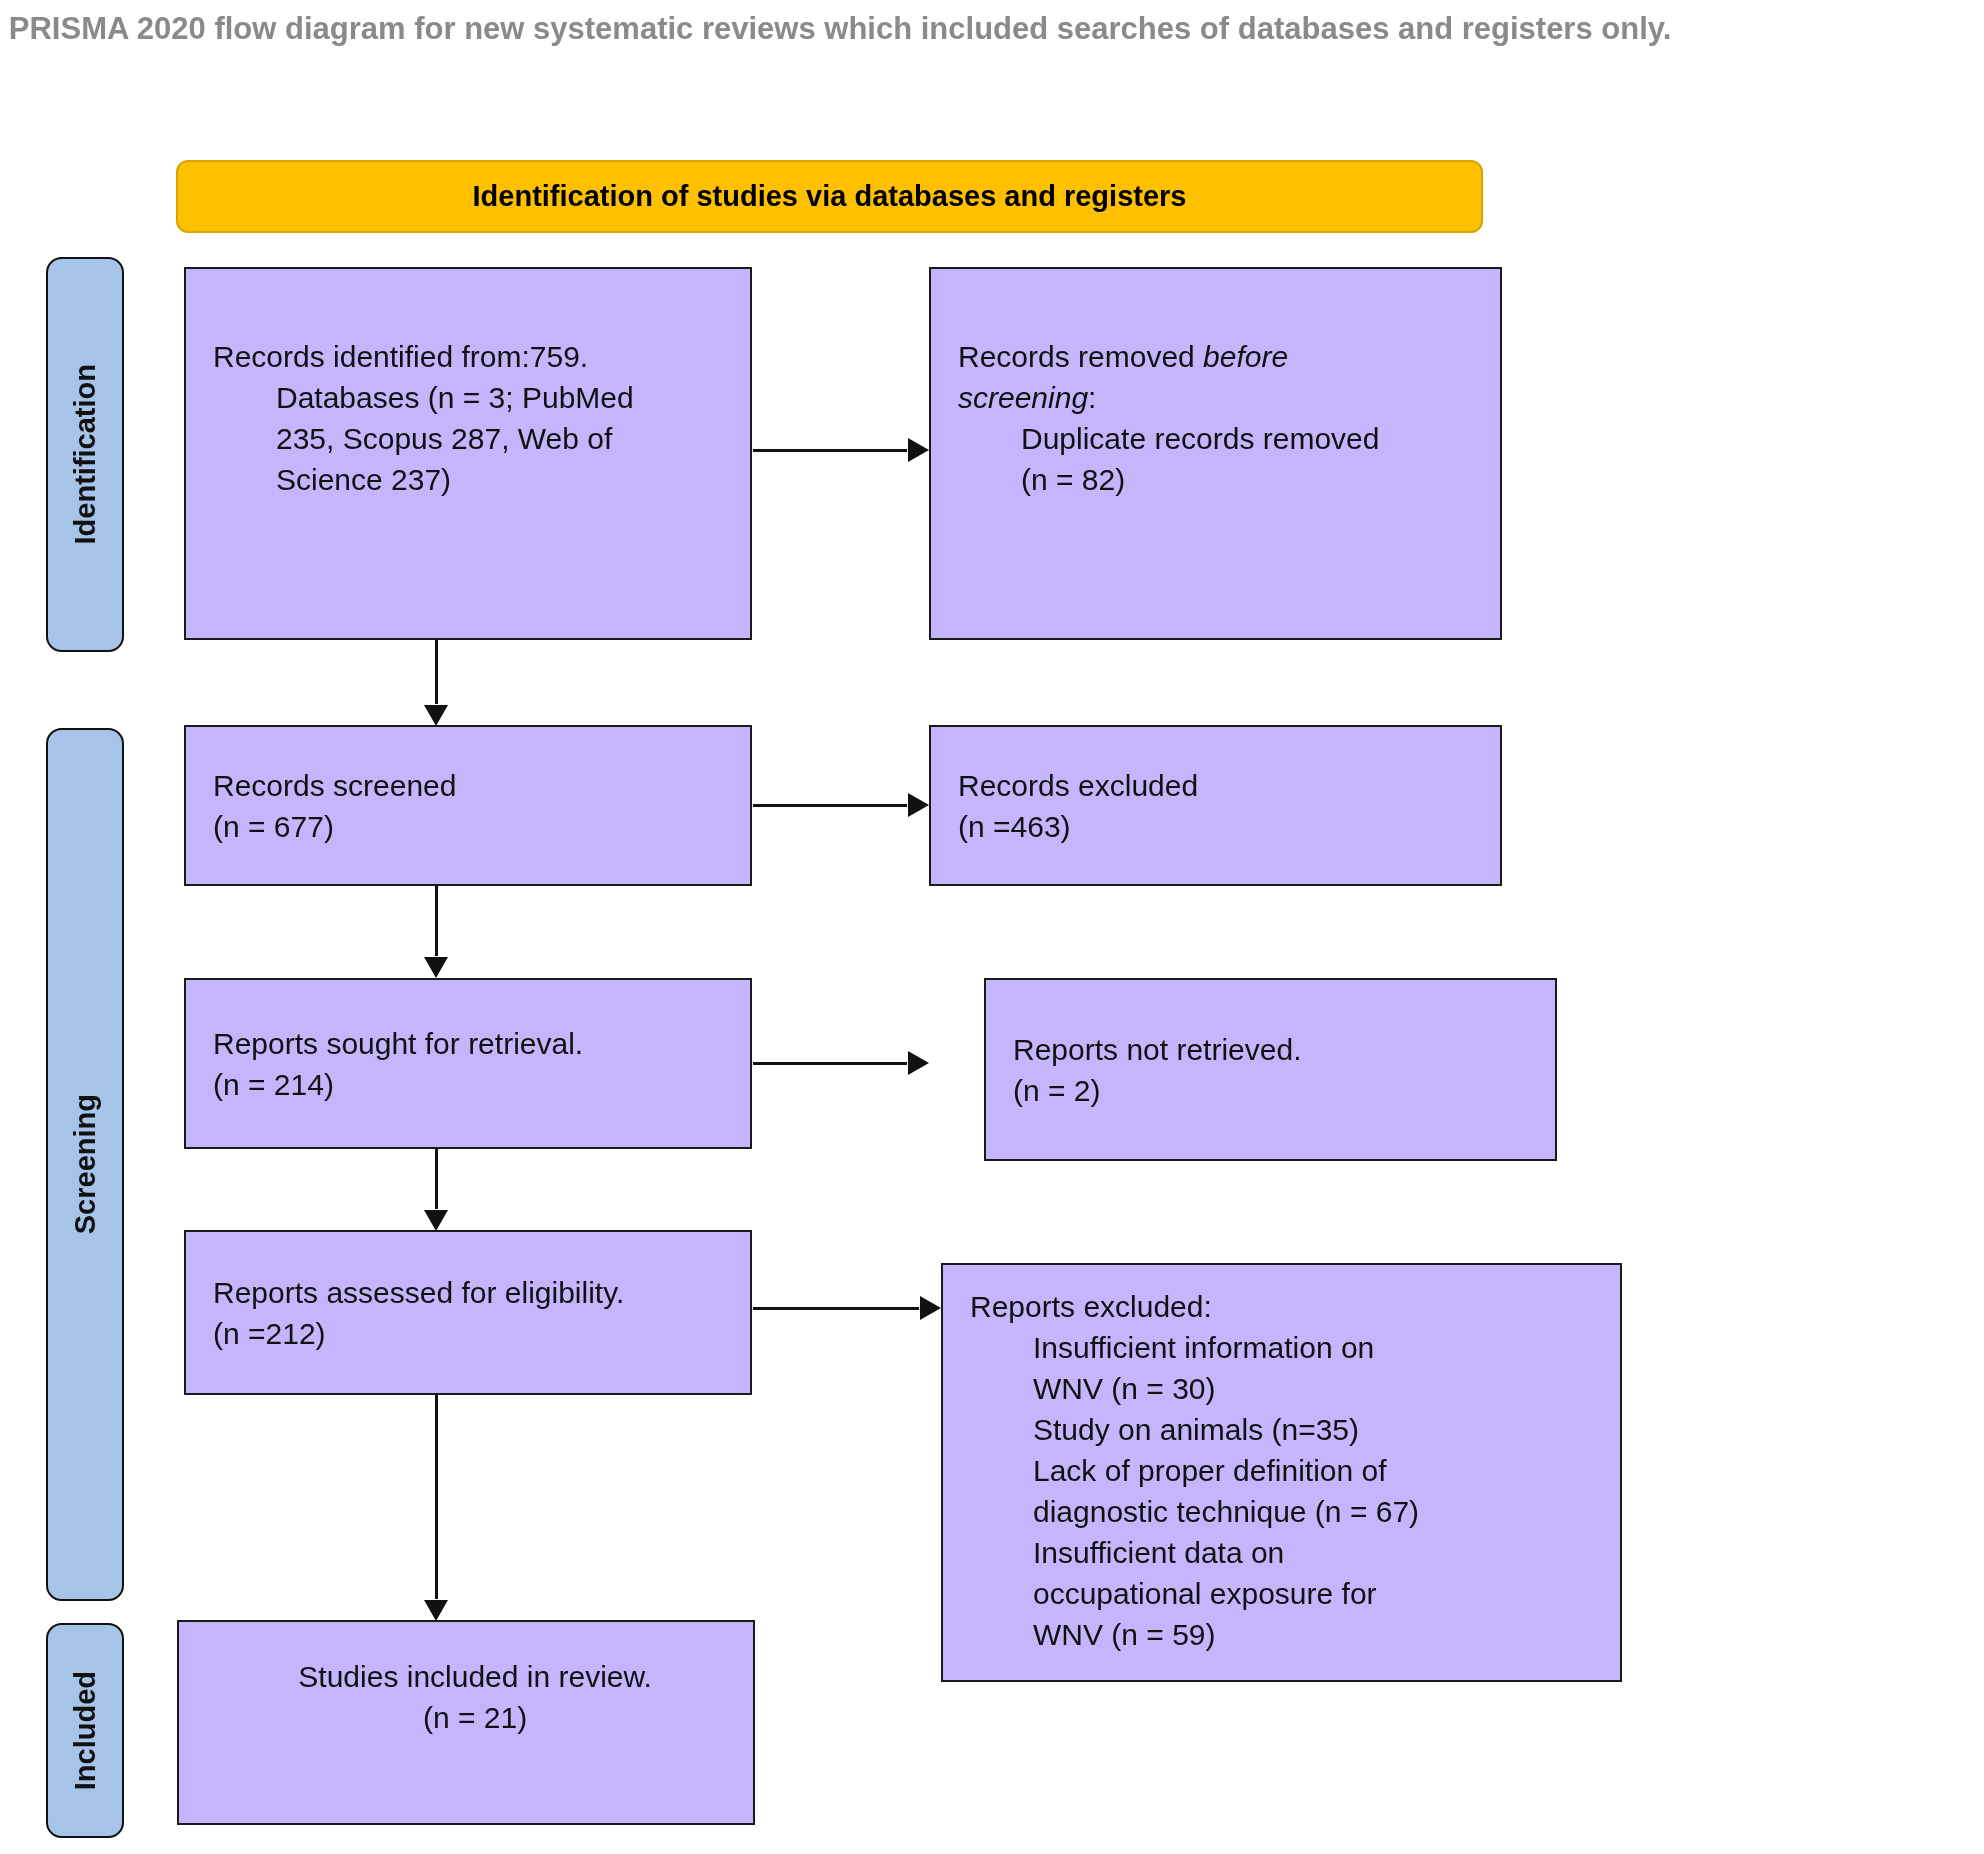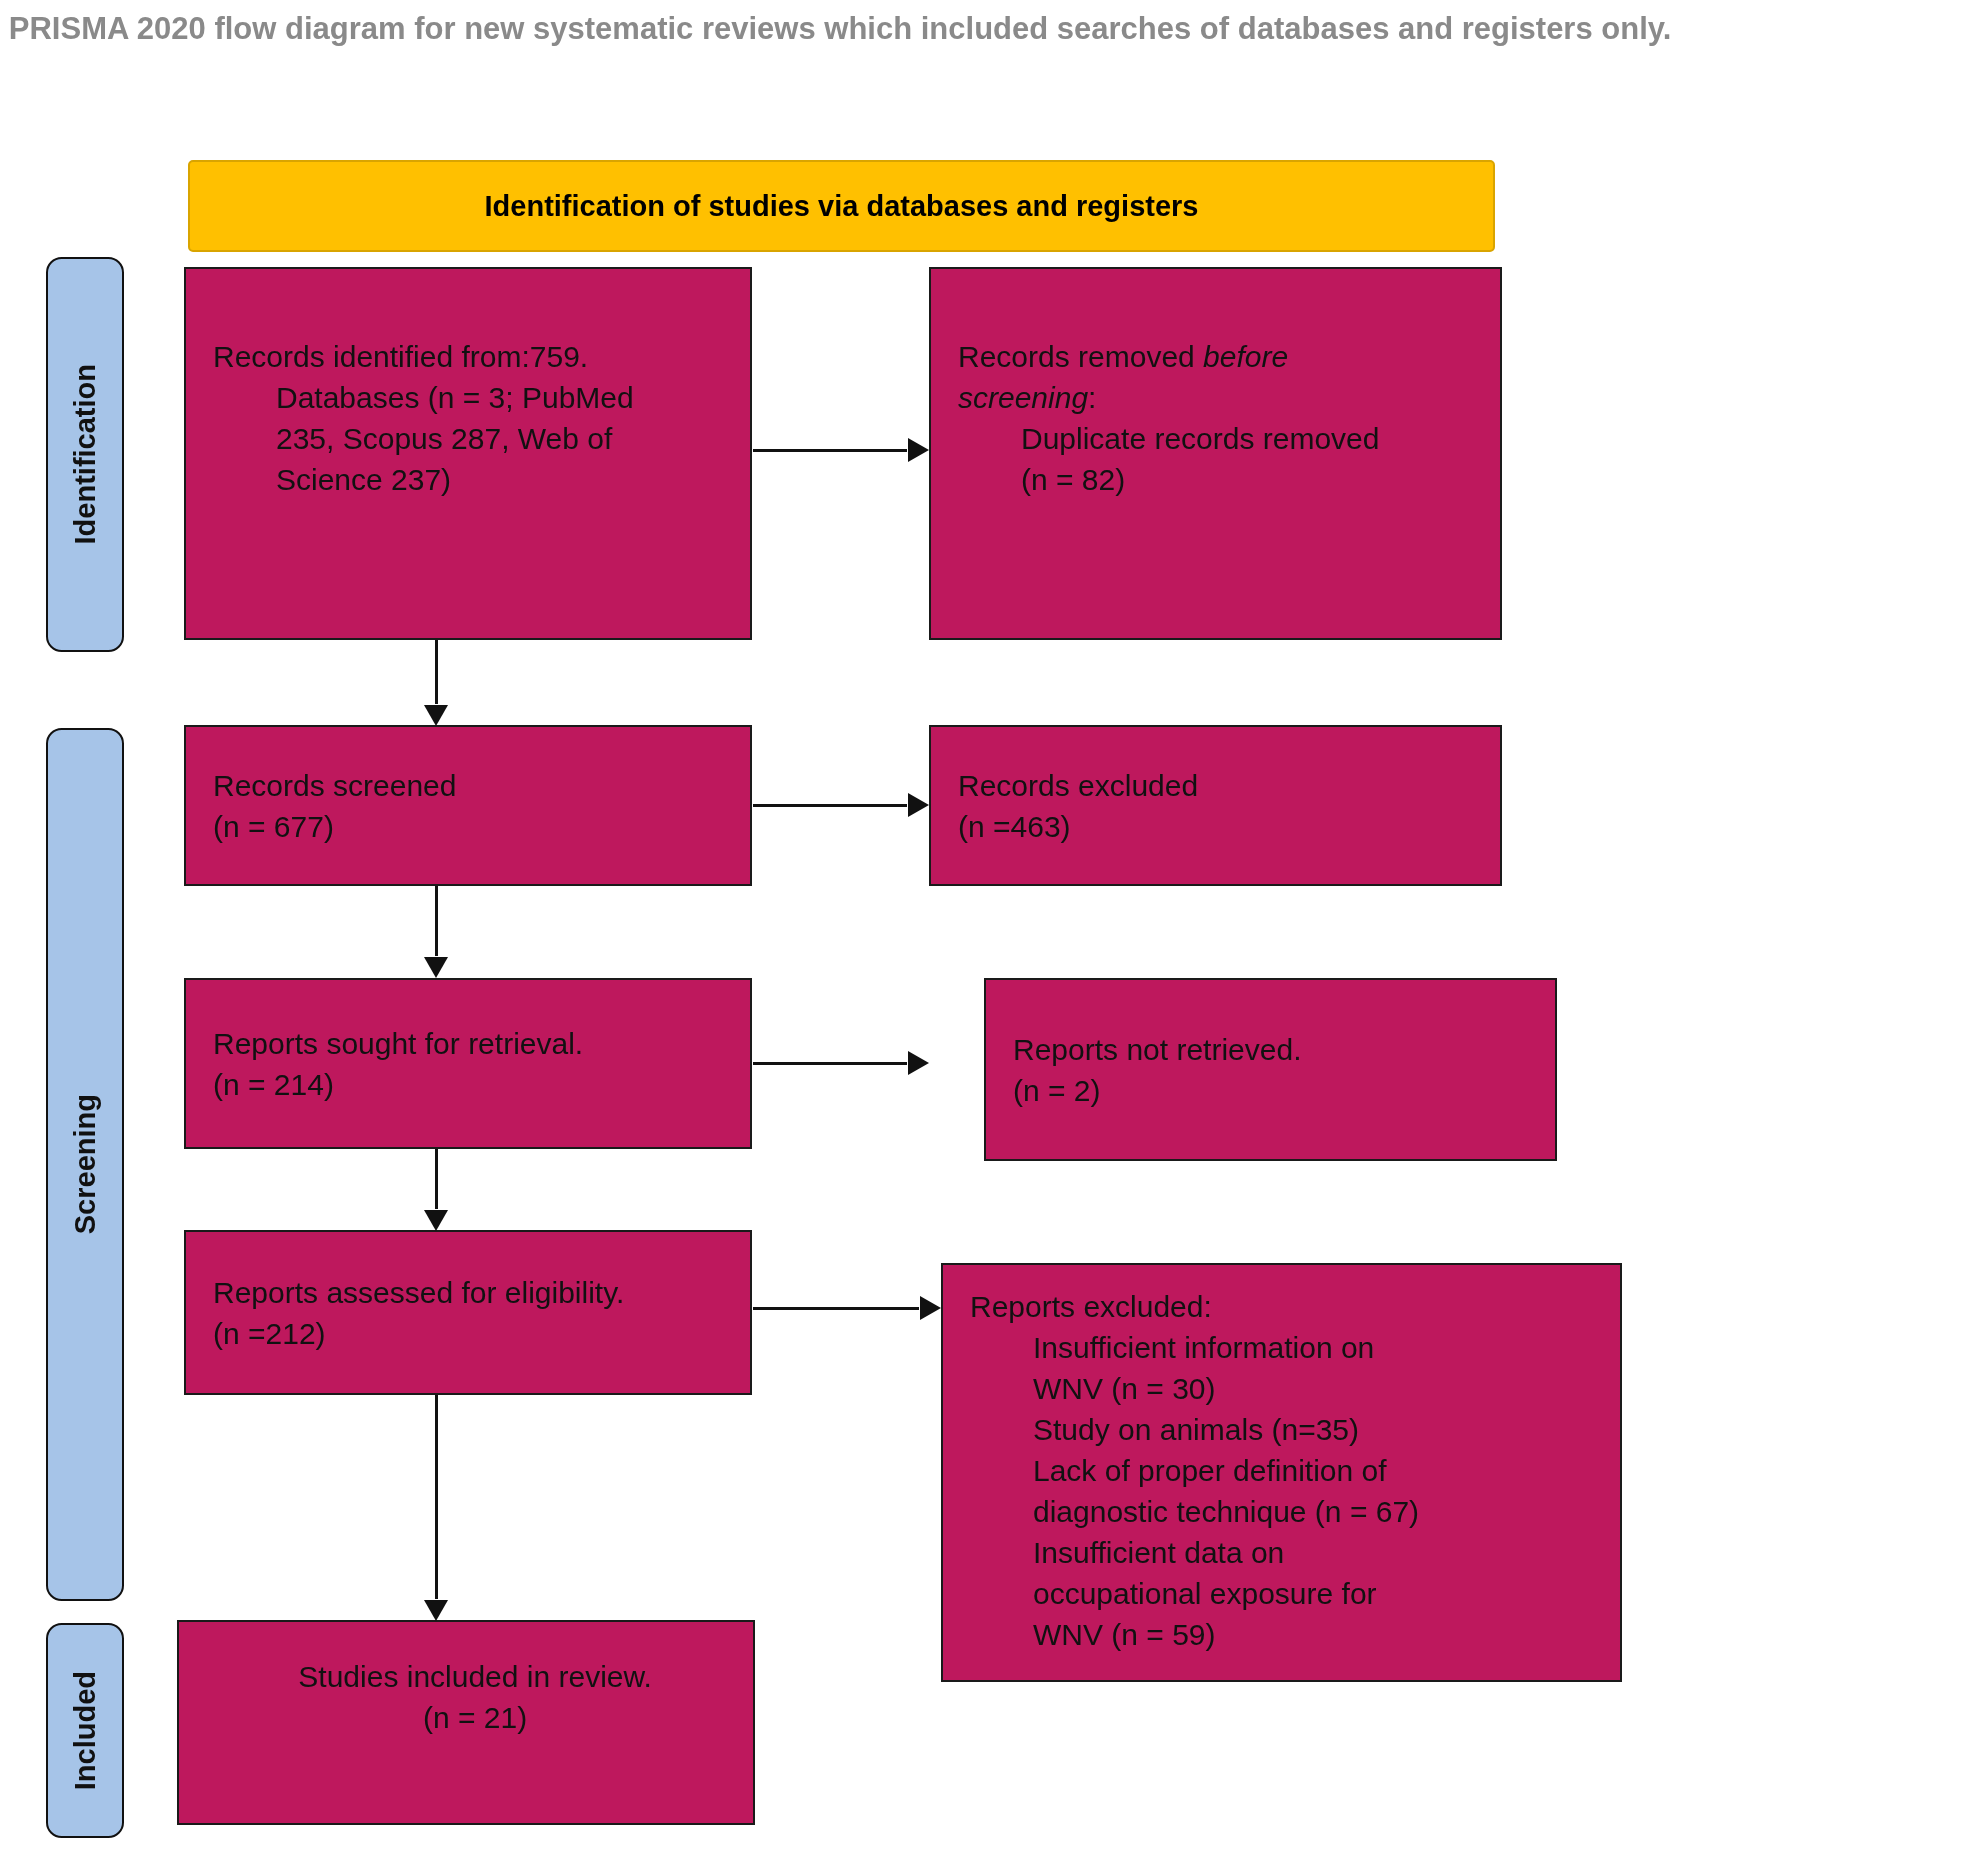--- a/index.html
+++ b/index.html
@@ -15,24 +15,24 @@
   .title{
     position:absolute;
     left:8.8px; top:3.9px; width:1970px;
     font-size:31px; font-weight:bold; color:#8a8a8a;
     line-height:1.2;
     white-space:nowrap;
     margin-top:6px;
   }
   .banner{
     position:absolute;
-    left:188px; top:160px; width:1307px; height:92px;
+    left:176px; top:160px; width:1307px; height:73px;
     background:#FFC000;
     border:2px solid #d9a400;
-    border-radius:5px;
+    border-radius:12px;
     box-sizing:border-box;
     display:flex; align-items:center; justify-content:center;
     font-size:29px; font-weight:bold; color:#000;
   }
   .stage{
     position:absolute;
     left:46px; width:78px;
     background:#A6C4E8;
     border:2.9px solid #111;
     border-radius:15.6px;
@@ -44,21 +44,21 @@
     transform:rotate(180deg);
     font-size:29px; font-weight:bold; color:#111;
     white-space:nowrap;
   }
   #stage-identification{top:257px; height:395px;}
   #stage-screening{top:728px; height:873px;}
   #stage-included{top:1623px; height:215px;}
 
   .fbox{
     position:absolute;
-    background:#be185d;
+    background:#c4b5fd;
     border:2.4px solid #1a1a1a;
     box-sizing:border-box;
     font-size:30px; line-height:41px; color:#111;
     display:flex; flex-direction:column;
     padding-left:27px; padding-right:8.8px;
   }
   .vcenter{justify-content:center;}
   .tline{white-space:nowrap;}
   .tline.indent{padding-left:63px;}
   .it{font-style:italic;margin-top:17px;}

